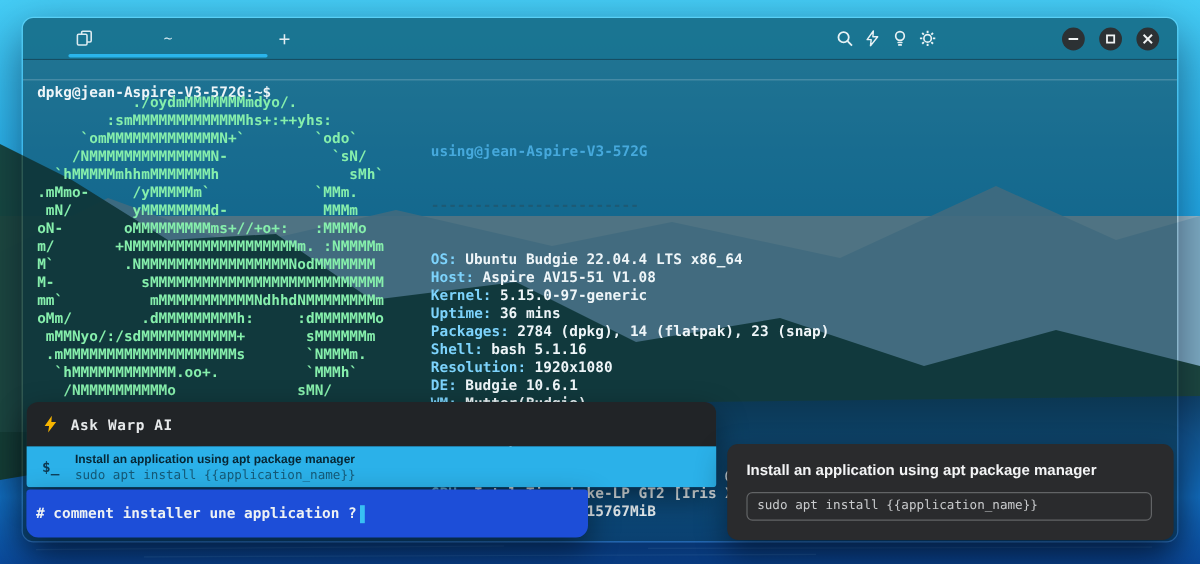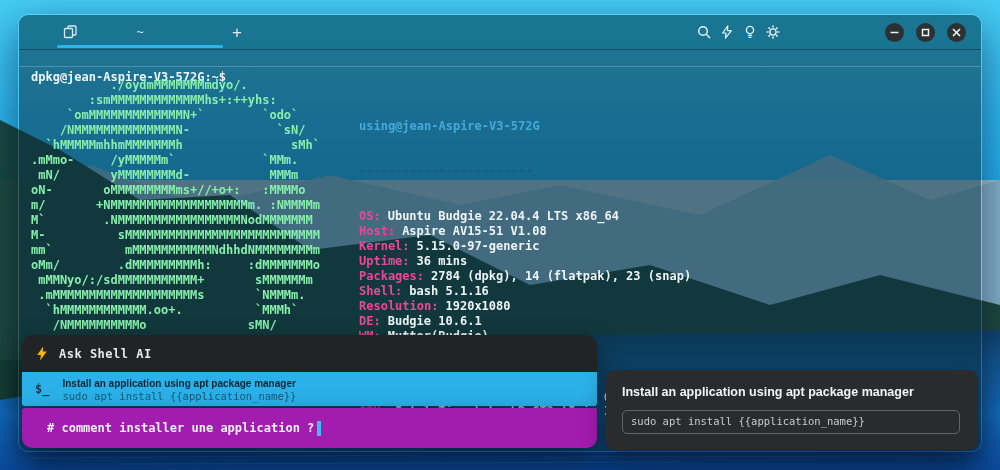--- a/index.html
+++ b/index.html
@@ -71,21 +71,21 @@
     position:absolute; left:12px; top:28px;
     font:bold 12px/15px "DejaVu Sans Mono", monospace; color:#86efac;
     white-space:pre;
   }
   .nf {
     position:absolute; left:340px; top:39px;
     font:bold 12px/15px "DejaVu Sans Mono", monospace; white-space:pre;
   }
   .nf-user { color:#46a9dc; }
   .nf-sep  { color:#1d5a74; }
-  .nf-label { color:#ec4899; }
+  .nf-label { color:#7dd3fc; }
   .nf-value { color:#eef5f8; margin-left:7px; }
   
   .ai-popup {
     position:absolute; left:22px; top:335px; width:575px;
     border-radius:10px 10px 3px 3px; overflow:hidden;
     box-shadow:0 10px 26px rgba(0,0,0,.45);
   }
   .ai-header {
     height:37px; background:#212427;
     display:flex; align-items:center; padding-left:14px; gap:11px;
@@ -95,23 +95,23 @@
   }
   .ai-suggestion {
     height:34px; background:#2bb1e9;
     display:flex; align-items:center; padding-left:13px; gap:13px;
   }
   .cmd-icon { font:bold 12px/1 "DejaVu Sans Mono", monospace; color:#0d3850; }
   .sg-texts { display:flex; flex-direction:column; }
   .sg-title { font:bold 10px/13px "Liberation Sans", sans-serif; color:#072634; }
   .sg-cmd   { font:10.5px/12px "DejaVu Sans Mono", monospace; color:#155a78; }
   .ai-input {
-    position:absolute; left:22px; top:408px; width:575px; height:40px;
-    background:#a21caf; border-radius:3px 3px 10px 10px;
-    display:flex; align-items:center; padding-left:25px;
+    position:absolute; left:22px; top:408px; width:468px; height:40px;
+    background:#1d4ed8; border-radius:3px 3px 10px 10px;
+    display:flex; align-items:center; padding-left:8px;
     box-shadow:0 10px 26px rgba(0,0,0,.45);
   }
   .ai-input-text { font:bold 12px/15px "DejaVu Sans Mono", monospace; color:#eef2f4; white-space:pre; }
   .caret {
     display:inline-block; width:4px; height:15px; background:#38c0f3;
     margin-left:3px; vertical-align:text-bottom;
   }
   
   .detail-card {
     position:absolute; left:606px; top:370px; width:372px; height:80px;
@@ -258,21 +258,21 @@
     </div>
   </div>
 
   <div class="ai-popup">
     <div class="ai-header">
       <span>
         <svg width="12" height="15" viewBox="0 0 12 15" fill="#f7b500">
           <path d="M7.2 0.5 L1.2 9 H4.9 L4.1 14.5 L10.8 5.6 H6.8 Z"></path>
         </svg>
       </span>
-      <span class="ai-header-label">Ask Shell AI</span>
+      <span class="ai-header-label">Ask Warp AI</span>
     </div>
     <div class="ai-suggestion">
       <span class="cmd-icon">$_</span>
       <span class="sg-texts">
         <span class="sg-title">Install an application using apt package manager</span>
         <span class="sg-cmd">sudo apt install {{application_name}}</span>
       </span>
     </div>
   </div>
 

